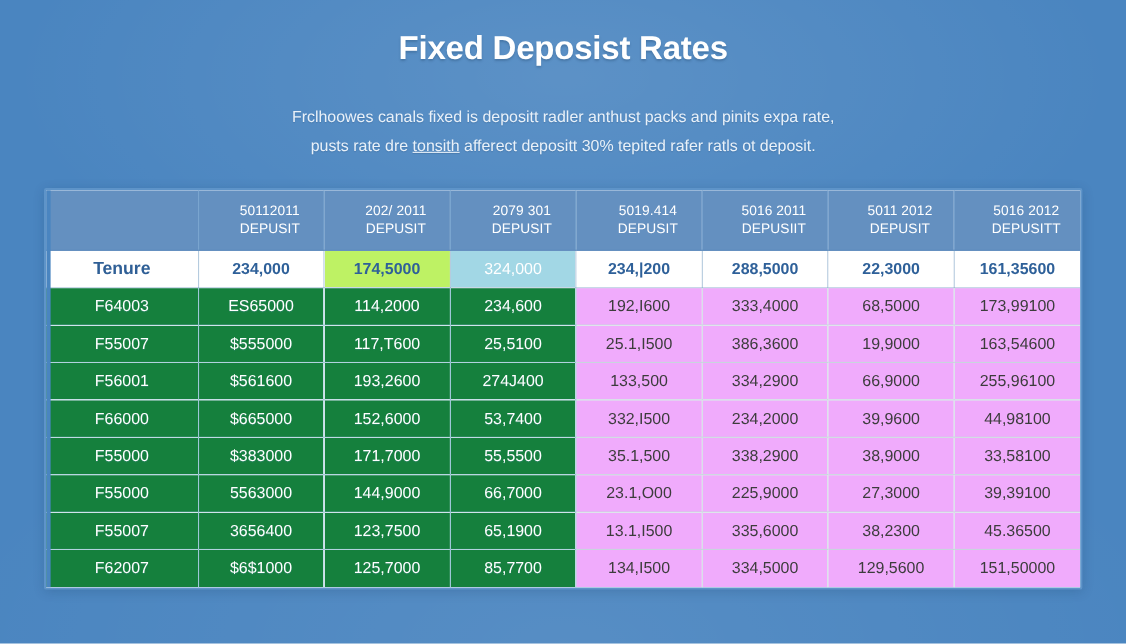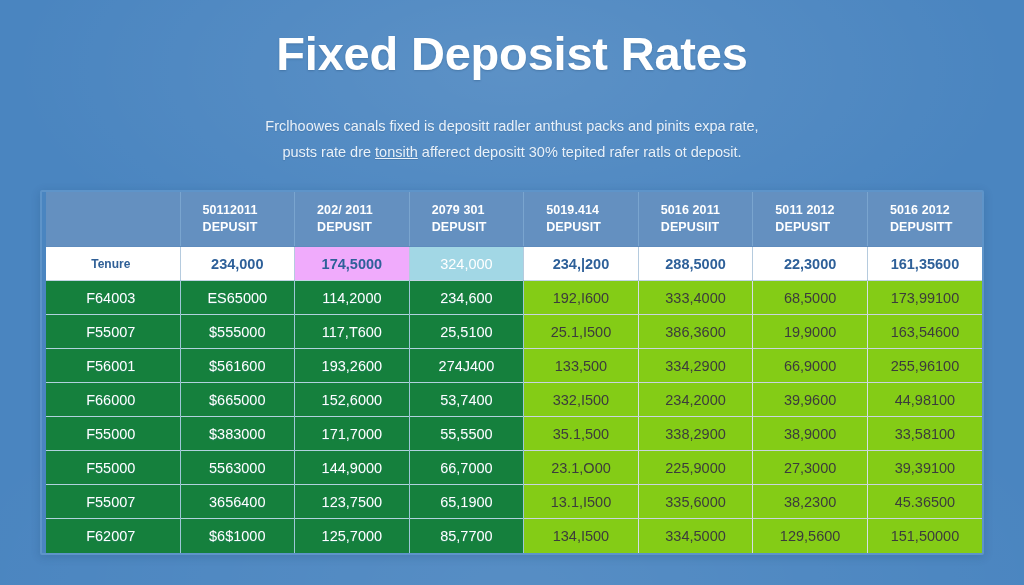--- a/index.html
+++ b/index.html
@@ -32,21 +32,21 @@
     padding:22px 36px 0 36px;
   }
 
   
   .header{
     text-align:center;
     padding-top:6px;
   }
   .title{
     color:#ffffff;
-    font-size:47px;
+    font-size:30px;
     font-weight:bold;
     letter-spacing:-0.2px;
     line-height:1.12;
     text-shadow:0 1px 2px rgba(20,50,85,.25);
   }
   .subtitle{
     margin-top:32px;
     color:#e9f1f9;
     font-size:14.5px;
     line-height:1.85;
@@ -72,24 +72,24 @@
   }
 
   
   col.c-tenure{ width:138px; }
   col.c-data  { width:auto; }
 
   thead th{
     background:#6490c0;
     color:#ffffff;
     font-size:12.5px;
-    font-weight:bold;
+    font-weight:normal;
     line-height:1.32;
     padding:10px 6px 11px 22px;
-    text-align:left;
+    text-align:center;
     border-right:1px solid #7aa5cf;
     border-bottom:1px solid #5f8cbd;
     vertical-align:middle;
     letter-spacing:.1px;
   }
   thead th:last-child{ border-right:none; }
   thead th.corner{ background:#6490c0; }
 
   tbody td{
     font-size:14.5px;
@@ -106,44 +106,44 @@
 
   
   tr.head-row td{
     background:#ffffff;
     color:#2e6099;
     font-weight:bold;
   }
   tr.head-row td.lbl{
     color:#2f5f96;
     font-weight:bold;
-    font-size:12px;
-  }
-  tr.head-row td.hl-light{ background:#f0abfc; }
+    font-size:16px;
+  }
+  tr.head-row td.hl-light{ background:#bef264; }
   tr.head-row td.hl-cyan{
     background:#a2d7e5;
     color:#ffffff;
     font-weight:normal;
   }
 
   
   tbody tr.data-row td.cy{
     background:#15803d;
     color:#ffffff;
     font-weight:normal;
     text-shadow:0 1px 1px rgba(80,140,165,.35);
     border-right-color:rgba(125,180,200,.75);
     border-bottom-color:rgba(125,180,200,.6);
   }
   tbody tr.data-row td.cy.tenure-cell{
     text-align:center;
     font-size:14.5px;
   }
   tbody tr.data-row td.wh{
-    background:#84cc16;
+    background:#f0abfc;
     color:#3c3c3c;
     border-right-color:#d4dde6;
     border-bottom-color:#c9d4de;
   }
 
   
   .table-wrap{ position:relative; }
   .left-accent{
     position:absolute;
     left:0; top:0; bottom:0;

